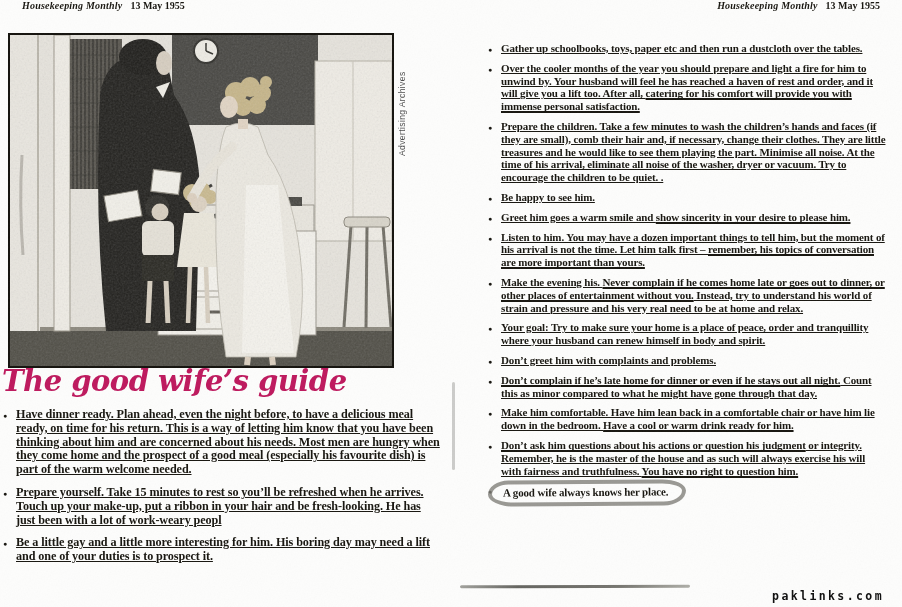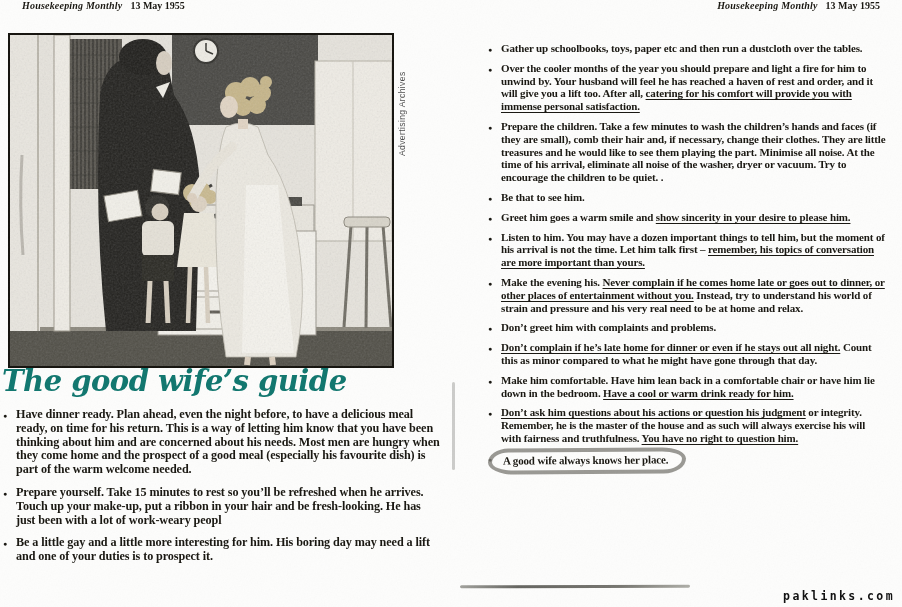--- a/index.html
+++ b/index.html
@@ -14,41 +14,41 @@
   
   .photo-frame{position:absolute;left:8px;top:33px;width:386px;height:335px;
                border:2px solid #14120d;box-sizing:border-box;background:#dcd9d1;}
   .photo-frame svg{display:block;}
   .photo-credit{position:absolute;left:397px;top:36px;height:120px;
                 font-family:"Liberation Sans",sans-serif;font-size:8.5px;color:#4c4c4c;
                 writing-mode:vertical-rl;transform:rotate(180deg);letter-spacing:.4px;}
   
   .guide-title{position:absolute;left:2px;top:364px;margin:0;
                font-family:"DejaVu Serif",serif;font-style:italic;font-weight:bold;
-               font-size:29px;letter-spacing:-.5px;color:#0f766e;}
-  
-  .bullet-list{list-style:none;margin:0;padding:0;position:absolute;font-weight:bold;}
+               font-size:29px;letter-spacing:-.5px;color:#be185d;}
+  
+  .bullet-list{list-style:none;margin:0;padding:0;position:absolute;font-weight:bold;text-decoration:underline;}
   .bullet-list li{position:relative;padding-left:13px;}
   .bullet-list li::before{content:"●";position:absolute;left:0;top:2px;font-size:7px;}
   .left-list{left:3px;top:408px;width:438px;font-size:12.2px;line-height:13.8px;letter-spacing:-.1px;}
   .left-list li{margin-bottom:9px;}
   .right-list{left:488px;top:42px;width:399px;font-size:11px;line-height:12.8px;letter-spacing:-.15px;}
   .right-list li{margin-bottom:7px;}
   .hand-underline{text-decoration:underline;text-decoration-thickness:1.4px;
                   text-underline-offset:2.2px;text-decoration-skip-ink:none;}
   .circle-mark{display:inline-block;border:4px solid rgba(128,126,120,.8);
                border-radius:22px 26px 24px 28px / 15px 12px 16px 13px;
                padding:2px 14px 3px 11px;margin:-4px 0 -4px -13px;transform:rotate(-.4deg);}
   
   .scan-line{position:absolute;left:460px;top:585px;width:230px;height:3px;opacity:.8;
              background:linear-gradient(90deg,#8a8a84,#3e3e38 25%,#55544d 70%,#9a9a92);
              border-radius:2px;transform:rotate(-.15deg);}
   .edge-smudge{position:absolute;left:452px;top:382px;width:3px;height:88px;
                background:rgba(60,58,52,.25);border-radius:2px;}
-  .watermark{position:absolute;right:7px;bottom:4px;font-family:"DejaVu Sans Mono",monospace;
+  .watermark{position:absolute;right:18px;bottom:4px;font-family:"DejaVu Sans Mono",monospace;
              font-size:11.5px;font-weight:bold;letter-spacing:2.4px;color:#0e0e0e;}
   .noise-overlay{position:absolute;left:0;top:0;pointer-events:none;opacity:.045;}
 </style>
 </head>
 <body>
 
 <div class="scan">
 
   <div>
     <div class="masthead masthead-left">
@@ -174,24 +174,25 @@
   </div>
 
   <div>
     <div class="masthead masthead-right">
       <span class="mag">Housekeeping Monthly</span><span class="date">13 May 1955</span>
     </div>
     <ul class="bullet-list right-list">
         <li><span><span>Gather up schoolbooks, toys, paper etc and then run a dustcloth over the tables.</span></span></li>
         <li><span><span>Over the cooler months of the year you should prepare and light a fire for him to unwind by. Your husband will feel he has reached a haven of rest and order, and it will give you a lift too. After all, </span><span class="hand-underline">catering for his comfort will provide you with immense personal satisfaction.</span></span></li>
         <li><span><span>Prepare the children. Take a few minutes to wash the children’s hands and faces (if they are small), comb their hair and, if necessary, change their clothes. They are little treasures and he would like to see them playing the part. Minimise all noise. At the time of his arrival, eliminate all noise of the washer, dryer or vacuum. Try to encourage the children to be quiet. .</span></span></li>
-        <li><span><span>Be that to see him.</span></span></li>
+        <li><span><span>Be happy to see him.</span></span></li>
         <li><span><span>Greet him goes a warm smile and </span><span class="hand-underline">show sincerity in your desire to please him.</span></span></li>
         <li><span><span>Listen to him. You may have a dozen important things to tell him, but the moment of his arrival is not the time. Let him talk first – </span><span class="hand-underline">remember, his topics of conversation are more important than yours.</span></span></li>
         <li><span><span>Make the evening his. </span><span class="hand-underline">Never complain if he comes home late or goes out to dinner, or other places of entertainment without you.</span><span> Instead, try to understand his world of strain and pressure and his very real need to be at home and relax.</span></span></li>
+        <li><span><span>Your goal: Try to make sure your home is a place of peace, order and tranquillity where your husband can renew himself in body and spirit.</span></span></li>
         <li><span><span>Don’t greet him with complaints and problems.</span></span></li>
         <li><span><span class="hand-underline">Don’t complain if he’s late home for dinner or even if he stays out all night.</span><span> Count this as minor compared to what he might have gone through that day.</span></span></li>
         <li><span><span>Make him comfortable. Have him lean back in a comfortable chair or have him lie down in the bedroom. </span><span class="hand-underline">Have a cool or warm drink ready for him.</span></span></li>
         <li><span><span class="hand-underline">Don’t ask him questions about his actions or question his judgment</span><span> or integrity. Remember, he is the master of the house and as such will always exercise his will with fairness and truthfulness. </span><span class="hand-underline">You have no right to question him.</span></span></li>
         <li><span class="circle-mark"><span>A good wife always knows her place.</span></span></li>
       </ul>
     <div class="edge-smudge"></div>
     <div class="scan-line"></div>
   </div>
 

